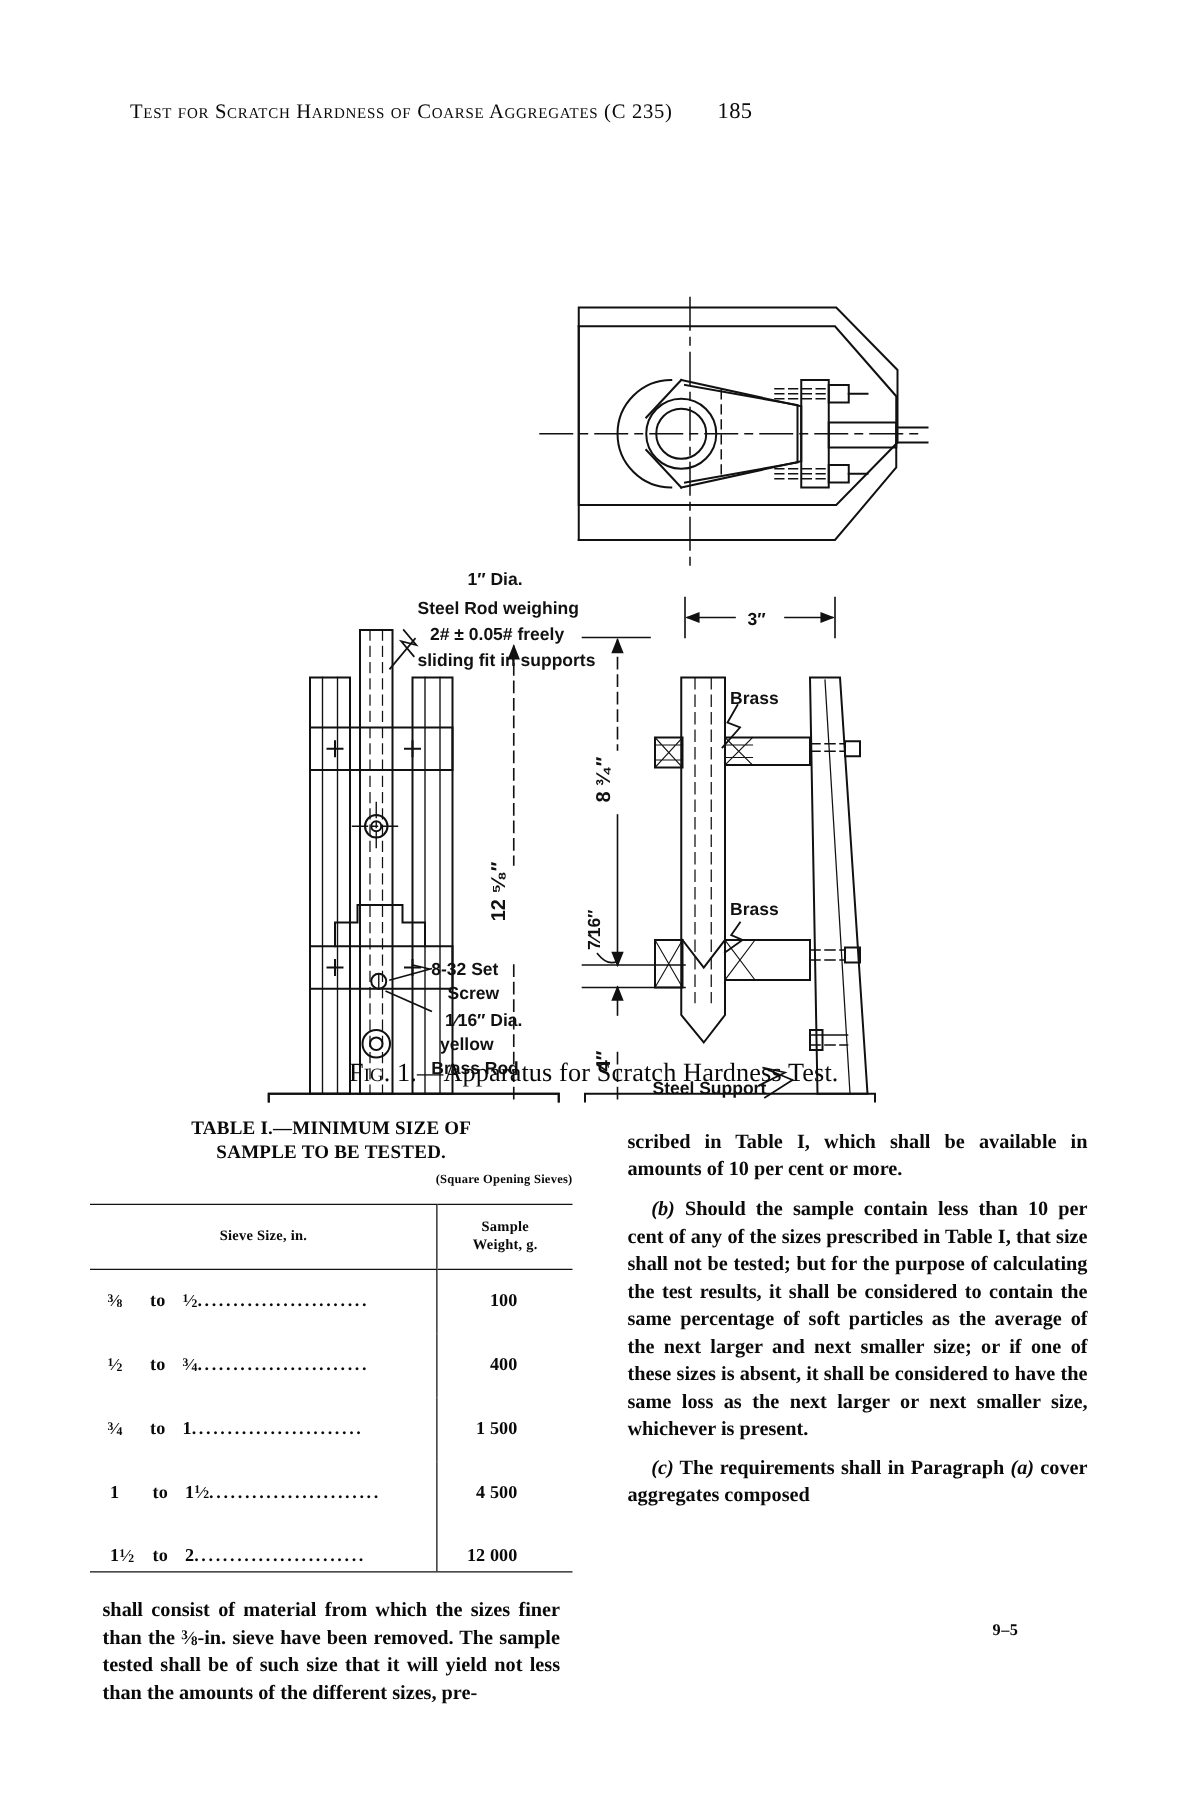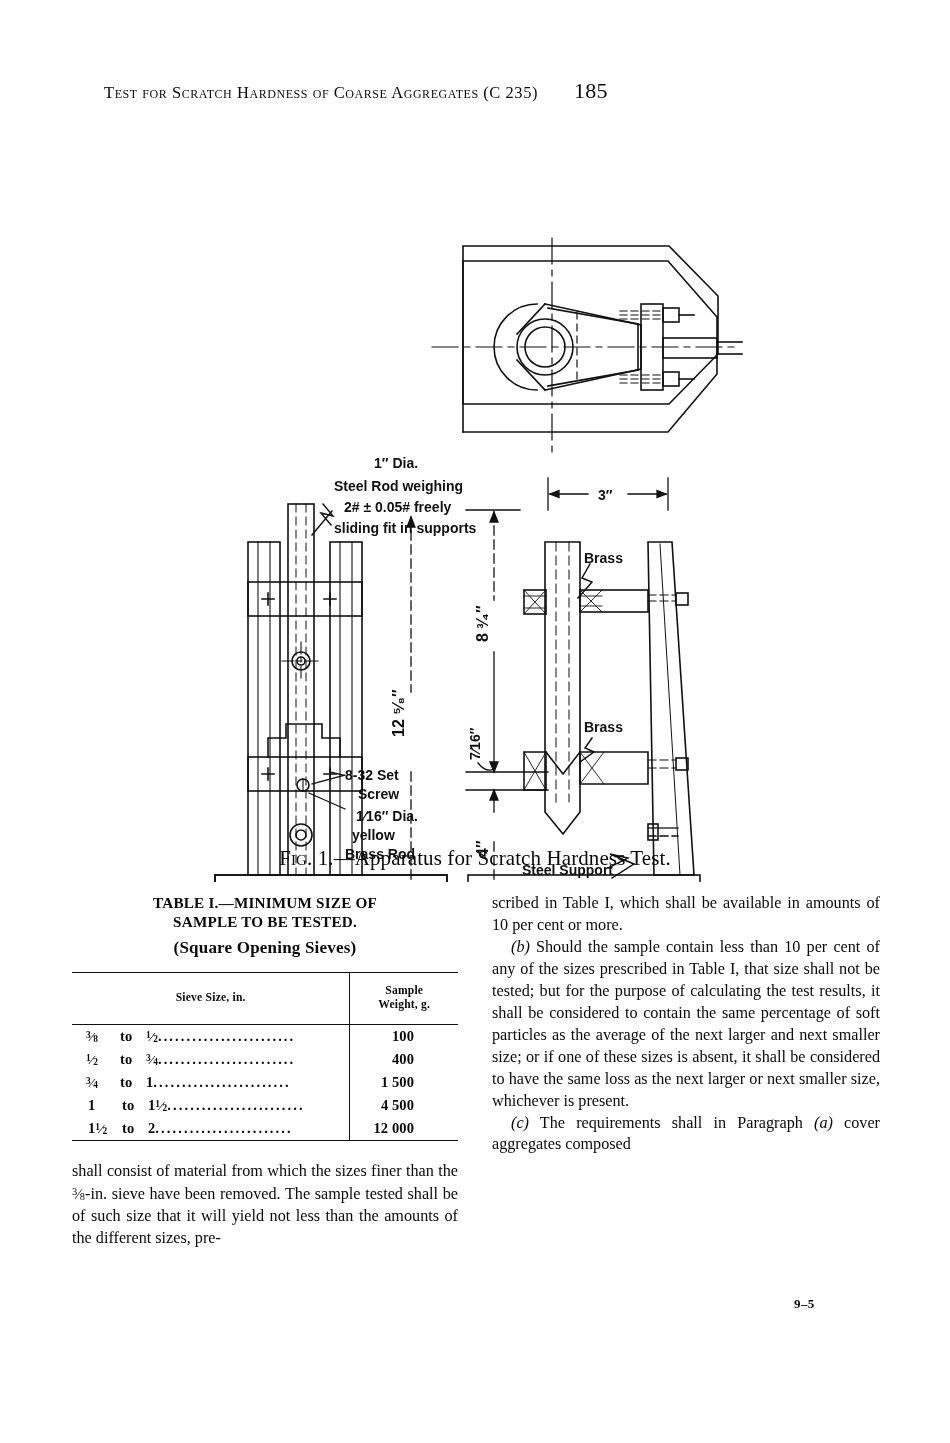--- a/index.html
+++ b/index.html
@@ -39,21 +39,21 @@
   }
   .running-head-title {
     font-family: "Liberation Serif", serif;
     font-size: 16.5px;
     font-variant: small-caps;
     letter-spacing: 0.55px;
     white-space: nowrap;
   }
   .running-head-page {
     font-family: "Liberation Serif", serif;
-    font-size: 22px;
+    font-size: 18px;
     margin-left: 36px;
     letter-spacing: 0.3px;
   }
 
   
   .figure-block {
     position: absolute;
     top: 112px;
     left: 0;
     width: 950px;
@@ -90,22 +90,22 @@
 
   .table-title {
     text-align: center;
     font-size: 15.2px;
     font-weight: bold;
     line-height: 1.28;
     letter-spacing: 0.2px;
     margin: 0 0 6px 0;
   }
   .table-sub {
-    text-align: center;
-    font-size: 17px;
+    text-align: right;
+    font-size: 10px;
     font-weight: bold;
     margin: 0 0 14px 0;
     letter-spacing: 0.2px;
   }
 
   table.sieve-table {
     width: 100%;
     border-collapse: collapse;
     font-size: 14px;
   }
@@ -120,21 +120,21 @@
     line-height: 1.2;
   }
   table.sieve-table thead th.th-size { width: 72%; }
   table.sieve-table thead th.th-weight {
     width: 28%;
     border-left: 1.4px solid #111;
   }
   table.sieve-table tbody td {
     font-size: 14.5px;
     font-weight: bold;
-    padding: 3px 0;
+    padding: 17px 0;
     vertical-align: baseline;
     letter-spacing: 0.1px;
   }
   table.sieve-table tbody td.td-size {
     padding-left: 14px;
     white-space: nowrap;
     position: relative;
   }
   table.sieve-table tbody td.td-weight {
     border-left: 1.4px solid #111;
@@ -172,24 +172,25 @@
     font-size: 0.66em;
     vertical-align: -0.08em;
   }
   .frac .sl {
     font-size: 0.95em;
   }
 
   p.body {
     font-size: 16.2px;
     line-height: 1.355;
-    margin: 0;
+    margin: 10px;
     text-align: justify;
     text-justify: inter-word;
     hyphens: manual;
+    font-weight: bold;
   }
   p.body.indent { text-indent: 19px; }
   p.body + p.body { margin-top: 0; }
 
   .col-left .para-after-table { margin-top: 20px; }
 
   .italic-marker { font-style: italic; }
 
   .footer-mark {
     position: absolute;

